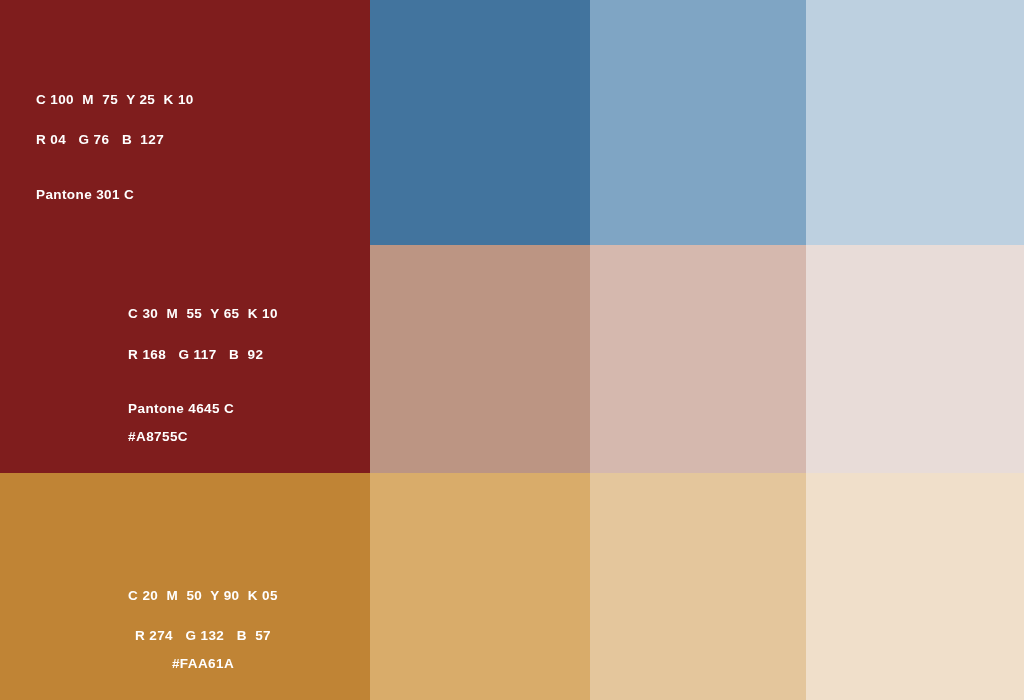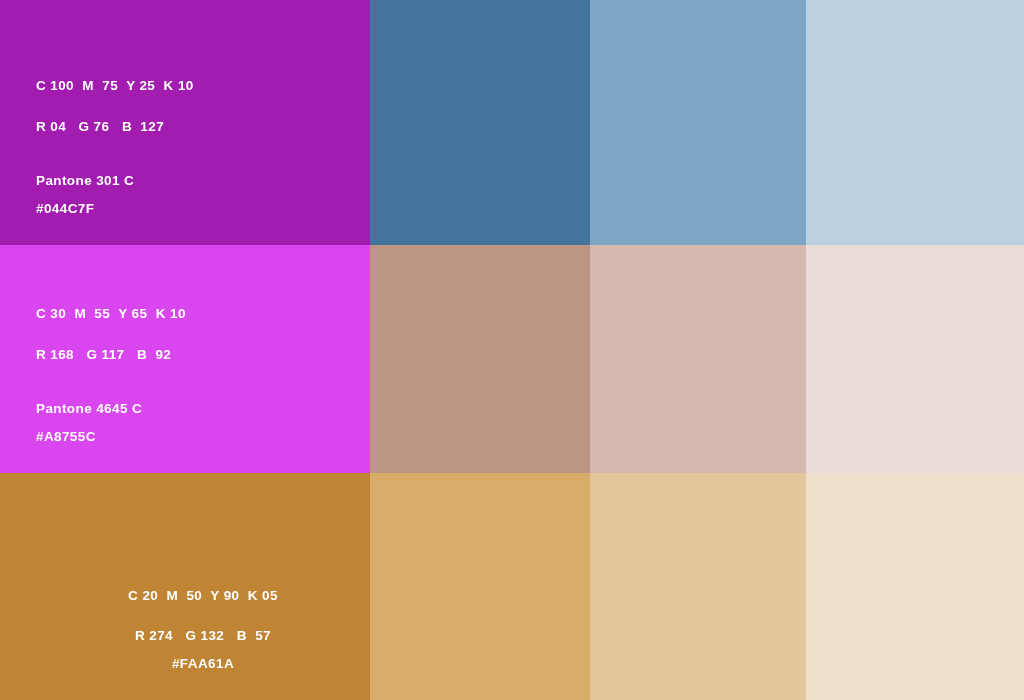--- a/index.html
+++ b/index.html
@@ -43,33 +43,32 @@
   .spec-cmyk { margin-bottom: 6px; }
   .spec-rgb  { margin-bottom: 14px; margin-top: 27px; }
   .spec-pantone { margin-bottom: 14px; margin-top: 41px; }
   .spec-hex { margin-bottom: 0; }
 </style>
 </head>
 <body>
 
 <div id="palette-grid">
 
-  <div class="swatch swatch-base" style="background-color: #a21caf;">
+  <div class="swatch swatch-base" style="background-color: #7f1d1d;">
     <div class="spec-block">
       <div class="spec-line spec-cmyk">C 100  M  75  Y 25  K 10</div>
       <div class="spec-line spec-rgb">R 04   G 76   B  127</div>
       <div class="spec-line spec-pantone">Pantone 301 C</div>
-      <div class="spec-line spec-hex">#044C7F</div>
     </div>
   </div>
   <div class="swatch" style="background-color: rgb(66, 116, 158);"></div>
   <div class="swatch" style="background-color: rgb(127, 165, 196);"></div>
   <div class="swatch" style="background-color: rgb(189, 208, 224);"></div>
 
-  <div class="swatch swatch-base" style="background-color: #d946ef;">
+  <div class="swatch swatch-base" style="background-color: #7f1d1d; align-items: center;">
     <div class="spec-block">
       <div class="spec-line spec-cmyk">C 30  M  55  Y 65  K 10</div>
       <div class="spec-line spec-rgb">R 168   G 117   B  92</div>
       <div class="spec-line spec-pantone">Pantone 4645 C</div>
       <div class="spec-line spec-hex">#A8755C</div>
     </div>
   </div>
   <div class="swatch" style="background-color: rgb(188, 149, 131);"></div>
   <div class="swatch" style="background-color: rgb(213, 184, 174);"></div>
   <div class="swatch" style="background-color: rgb(232, 220, 216);"></div>

